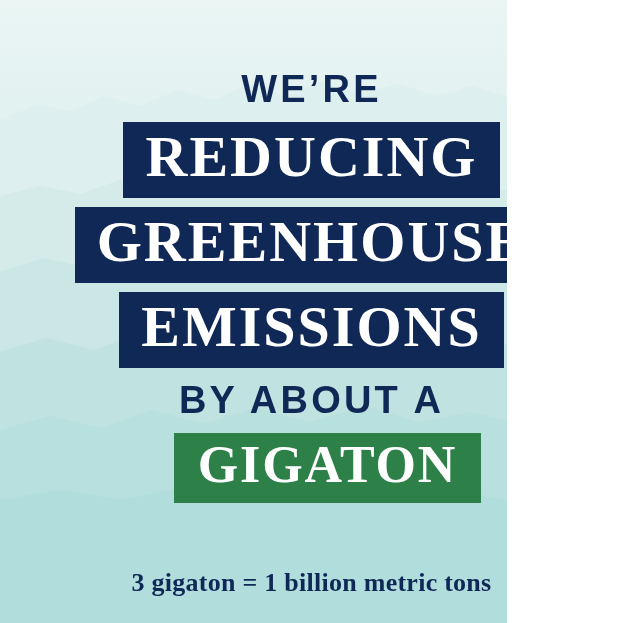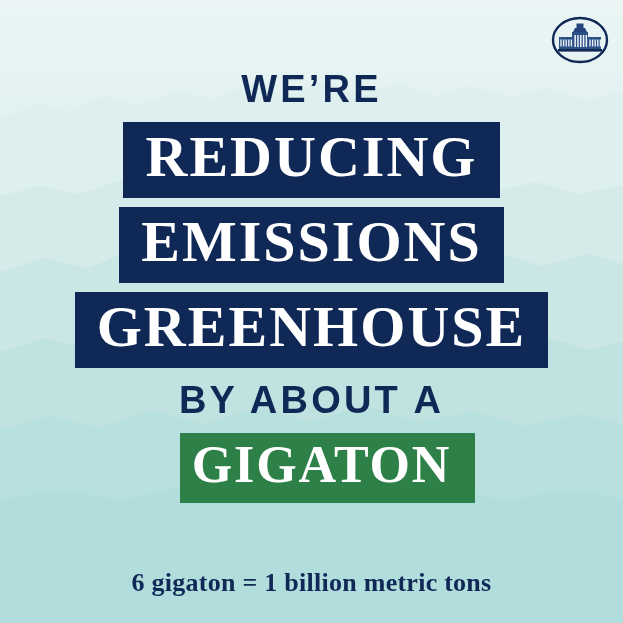--- a/index.html
+++ b/index.html
@@ -6,21 +6,21 @@
     margin: 0;
     padding: 0;
     background: #ffffff;
   }
   body {
     font-family: "Liberation Sans", sans-serif;
   }
 
   #poster {
     position: relative;
-    width: 623px;
+    width: 507px;
     height: 623px;
     overflow: hidden;
     background: linear-gradient(180deg,
         #e9f4f3 0%,
         #e3f2f1 14%,
         #d6ebea 30%,
         #c6e6e4 48%,
         #b9e2e0 66%,
         #b2e0dd 82%,
         #aeddda 100%);
@@ -80,21 +80,21 @@
     background: #102856;
     font-size: 58px;
     padding: 6px 22px 12px 22px;
     letter-spacing: 0.035em;
     margin-bottom: 9px;
     font-family: Liberation Serif, serif;
   }
   .line-box.green {
     background: #2e8049;
     font-size: 52px;
-    padding: 6px 24px 12px 12px;
+    padding: 6px 24px 12px 24px;
     margin-bottom: 0;
     margin-left: 32px;
   }
 
   
   .footnote {
     position: absolute;
     top: 568px;
     left: 0;
     width: 623px;
@@ -176,25 +176,25 @@
     <rect x="48.7" y="28.5" width="1.4" height="7" fill="#e6eef8"></rect>
 
     <rect x="7" y="38" width="44" height="2.6" fill="#102856"></rect>
   </svg>
 
   <div class="headline">
     <span class="line line-plain l-were">WE’RE</span>
 
     <span class="line line-box">REDUCING</span>
 
+    <span class="line line-box">GREENHOUSE</span>
+
     <span class="line line-box">EMISSIONS</span>
 
-    <span class="line line-box">GREENHOUSE</span>
-
     <span class="line line-plain l-byabout">BY ABOUT A</span>
 
     <span class="line line-box green">GIGATON</span>
 
   </div>
 
-  <div class="footnote">6 gigaton = 1 billion metric tons</div>
+  <div class="footnote">3 gigaton = 1 billion metric tons</div>
 
 </div>
 
 </body></html>

